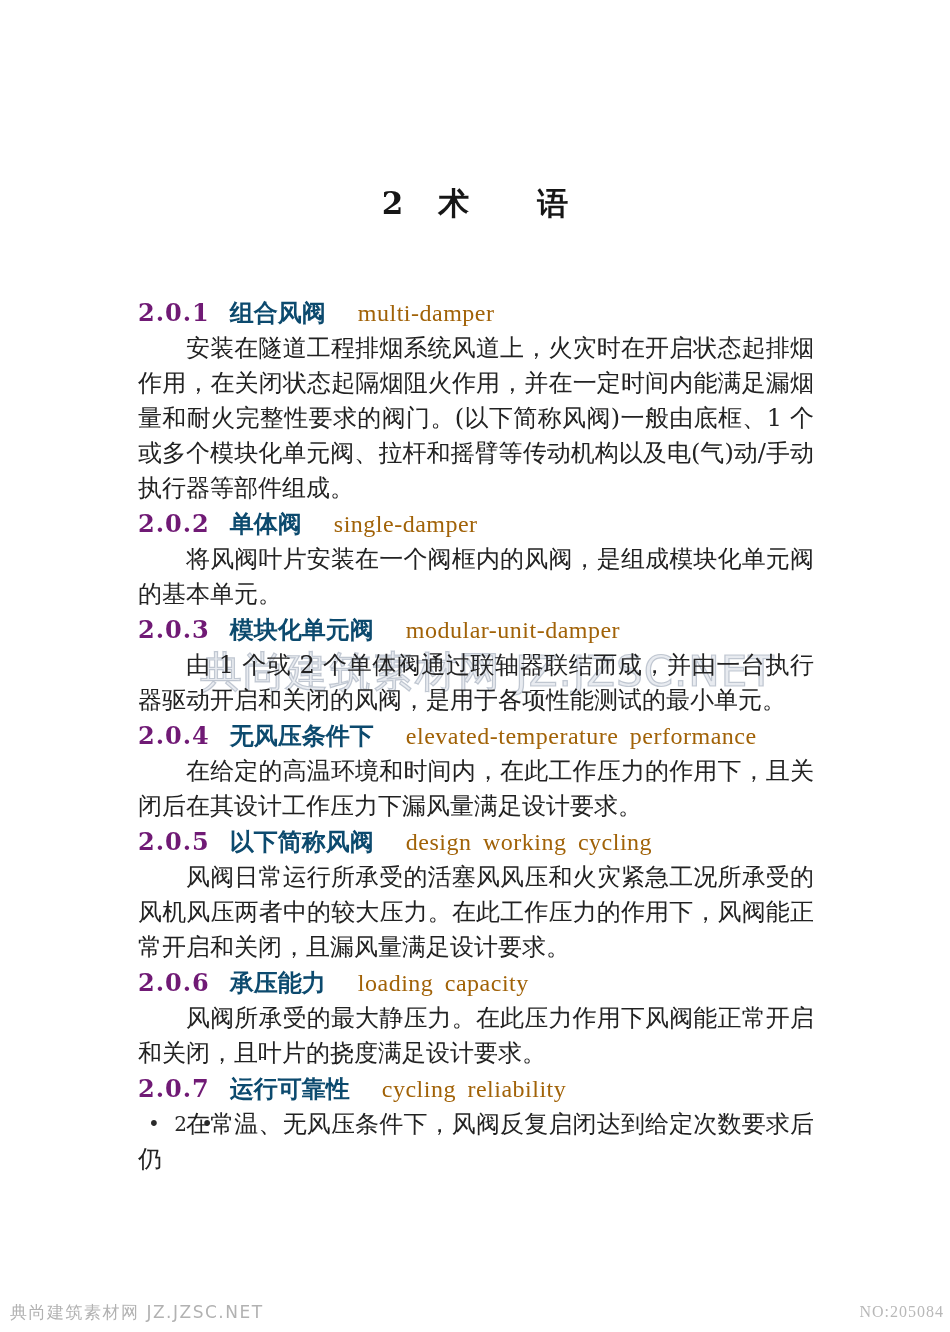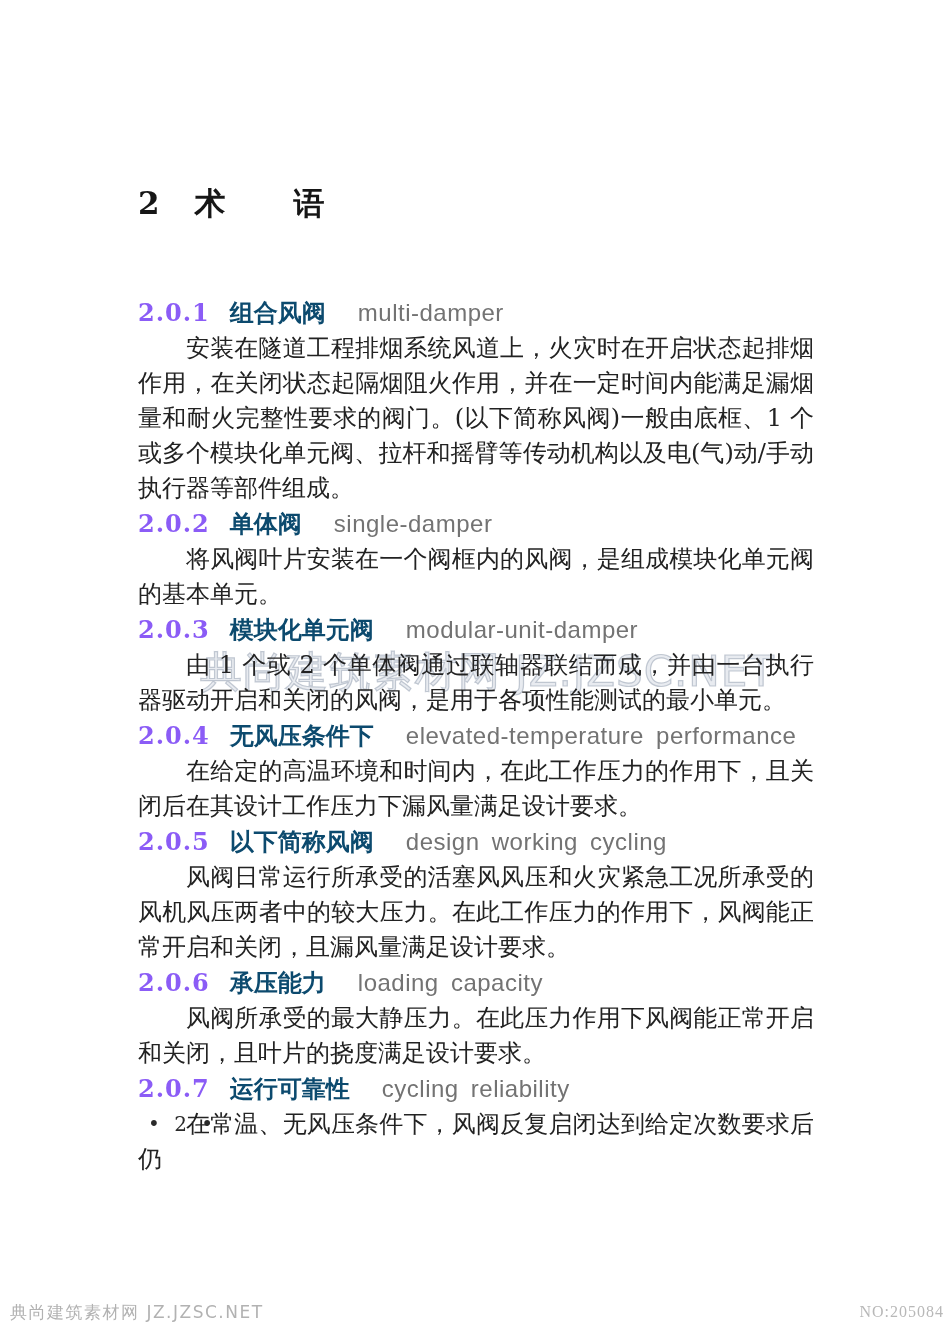--- a/index.html
+++ b/index.html
@@ -25,49 +25,50 @@
     pointer-events:none;
   }
   .content {
     position:absolute;
     left:138px; top:183px;
     width:676px;
     z-index:2;
   }
   .chapter-title {
     margin:0 0 70px 0;
+    text-align:center;
     font-size:31px;
     font-weight:bold;
     letter-spacing:2px;
     color:#161616;
   }
   .term-heading {
     font-size:24px;
     line-height:35px;
     font-weight:bold;
     white-space:nowrap;
   }
   .term-number {
     font-family:"DejaVu Serif", serif;
     letter-spacing:1px;
     margin-right:20px;
-    color:#8b5cf6;
+    color:#701a75;
   }
   .term-zh {
     font-family:"DejaVu Sans", sans-serif;
     font-weight:600;
     margin-right:32px;
     color:#0c4a6e;
   }
   .term-en {
-    font-family:Liberation Sans, sans-serif;
+    font-family:Liberation Serif, serif;
     font-weight:normal;
     letter-spacing:0.5px;
     word-spacing:5px;
-    color:#737373;
+    color:#a16207;
   }
   .term-def {
     margin:0;
     font-size:24px;
     line-height:35px;
     text-align:justify;
     text-indent:2em;
     color:#222222;
   }
   .page-number {

